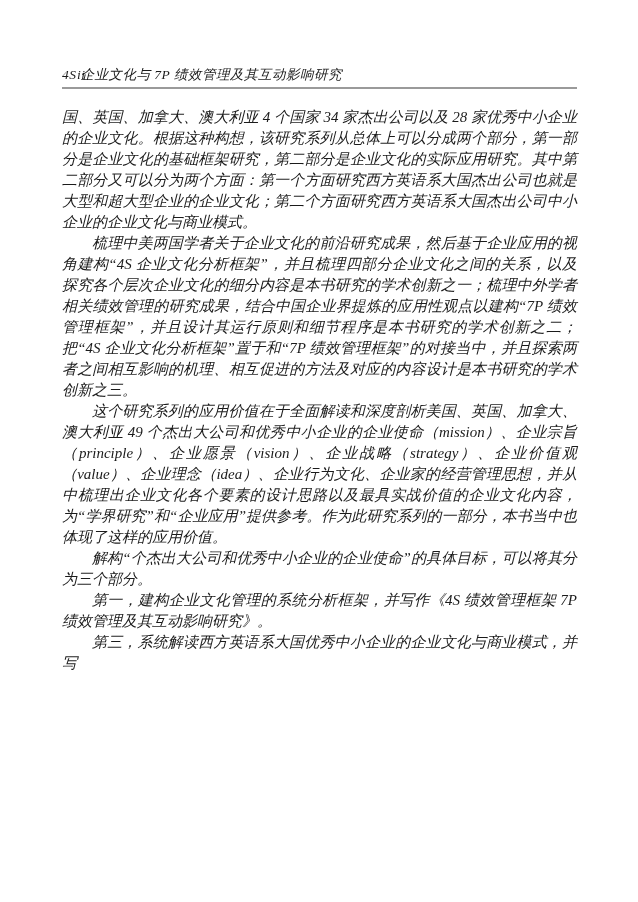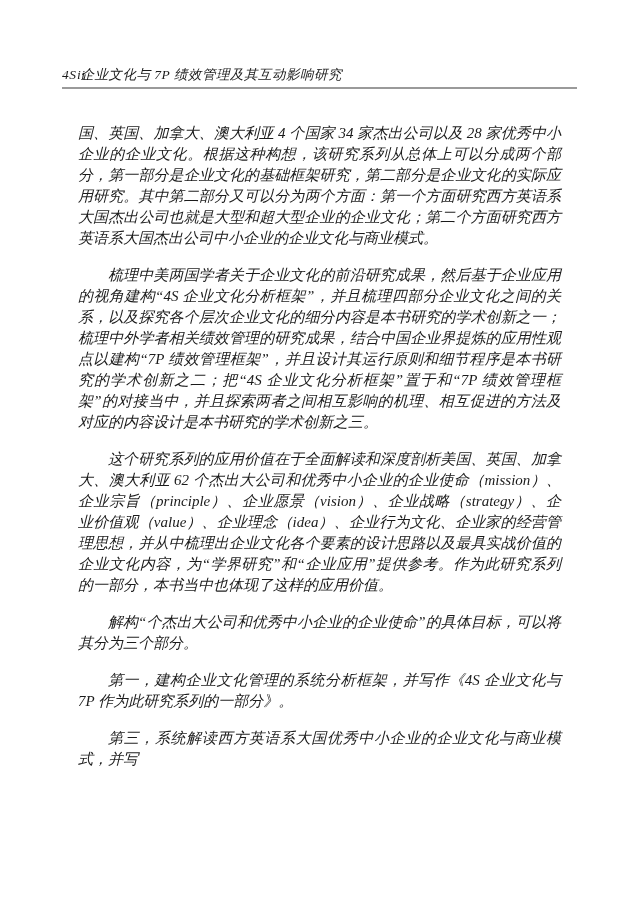--- a/index.html
+++ b/index.html
@@ -47,21 +47,21 @@
   .body-text {
     position: absolute;
     left: 62px;
     top: 107px;
     width: 515px;
     font-size: 15px;
     line-height: 21px;
     text-align: justify;
   }
   .body-text p {
-    margin: 16px;
+    margin: 0;
     padding: 0;
   }
   .body-text p.indent {
     text-indent: 2em;
   }
   .body-text p.noindent {
     text-indent: 0;
   }
 </style>
 </head>
@@ -72,19 +72,19 @@
   <div class="header">
     <span class="page-number">ii</span>
     <span class="running-title">4S 企业文化与 7P 绩效管理及其互动影响研究</span>
   </div>
 
   <div class="header-rule"></div>
 
   <div class="body-text">
     <p class="noindent">国、英国、加拿大、澳大利亚 4 个国家 34 家杰出公司以及 28 家优秀中小企业的企业文化。根据这种构想，该研究系列从总体上可以分成两个部分，第一部分是企业文化的基础框架研究，第二部分是企业文化的实际应用研究。其中第二部分又可以分为两个方面：第一个方面研究西方英语系大国杰出公司也就是大型和超大型企业的企业文化；第二个方面研究西方英语系大国杰出公司中小企业的企业文化与商业模式。</p>
     <p class="indent">梳理中美两国学者关于企业文化的前沿研究成果，然后基于企业应用的视角建构“4S 企业文化分析框架”，并且梳理四部分企业文化之间的关系，以及探究各个层次企业文化的细分内容是本书研究的学术创新之一；梳理中外学者相关绩效管理的研究成果，结合中国企业界提炼的应用性观点以建构“7P 绩效管理框架”，并且设计其运行原则和细节程序是本书研究的学术创新之二；把“4S 企业文化分析框架”置于和“7P 绩效管理框架”的对接当中，并且探索两者之间相互影响的机理、相互促进的方法及对应的内容设计是本书研究的学术创新之三。</p>
-    <p class="indent">这个研究系列的应用价值在于全面解读和深度剖析美国、英国、加拿大、澳大利亚 62 个杰出大公司和优秀中小企业的企业使命（mission）、企业宗旨（principle）、企业愿景（vision）、企业战略（strategy）、企业价值观（value）、企业理念（idea）、企业行为文化、企业家的经营管理思想，并从中梳理出企业文化各个要素的设计思路以及最具实战价值的企业文化内容，为“学界研究”和“企业应用”提供参考。作为此研究系列的一部分，本书当中也体现了这样的应用价值。</p>
+    <p class="indent">这个研究系列的应用价值在于全面解读和深度剖析美国、英国、加拿大、澳大利亚 49 个杰出大公司和优秀中小企业的企业使命（mission）、企业宗旨（principle）、企业愿景（vision）、企业战略（strategy）、企业价值观（value）、企业理念（idea）、企业行为文化、企业家的经营管理思想，并从中梳理出企业文化各个要素的设计思路以及最具实战价值的企业文化内容，为“学界研究”和“企业应用”提供参考。作为此研究系列的一部分，本书当中也体现了这样的应用价值。</p>
     <p class="indent">解构“个杰出大公司和优秀中小企业的企业使命”的具体目标，可以将其分为三个部分。</p>
-    <p class="indent">第一，建构企业文化管理的系统分析框架，并写作《4S 企业文化与 7P 作为此研究系列的一部分》。</p>
+    <p class="indent">第一，建构企业文化管理的系统分析框架，并写作《4S 绩效管理框架 7P 绩效管理及其互动影响研究》。</p>
     <p class="indent">第三，系统解读西方英语系大国优秀中小企业的企业文化与商业模式，并写</p>
   </div>
 
 </div>
 
 </body></html>

